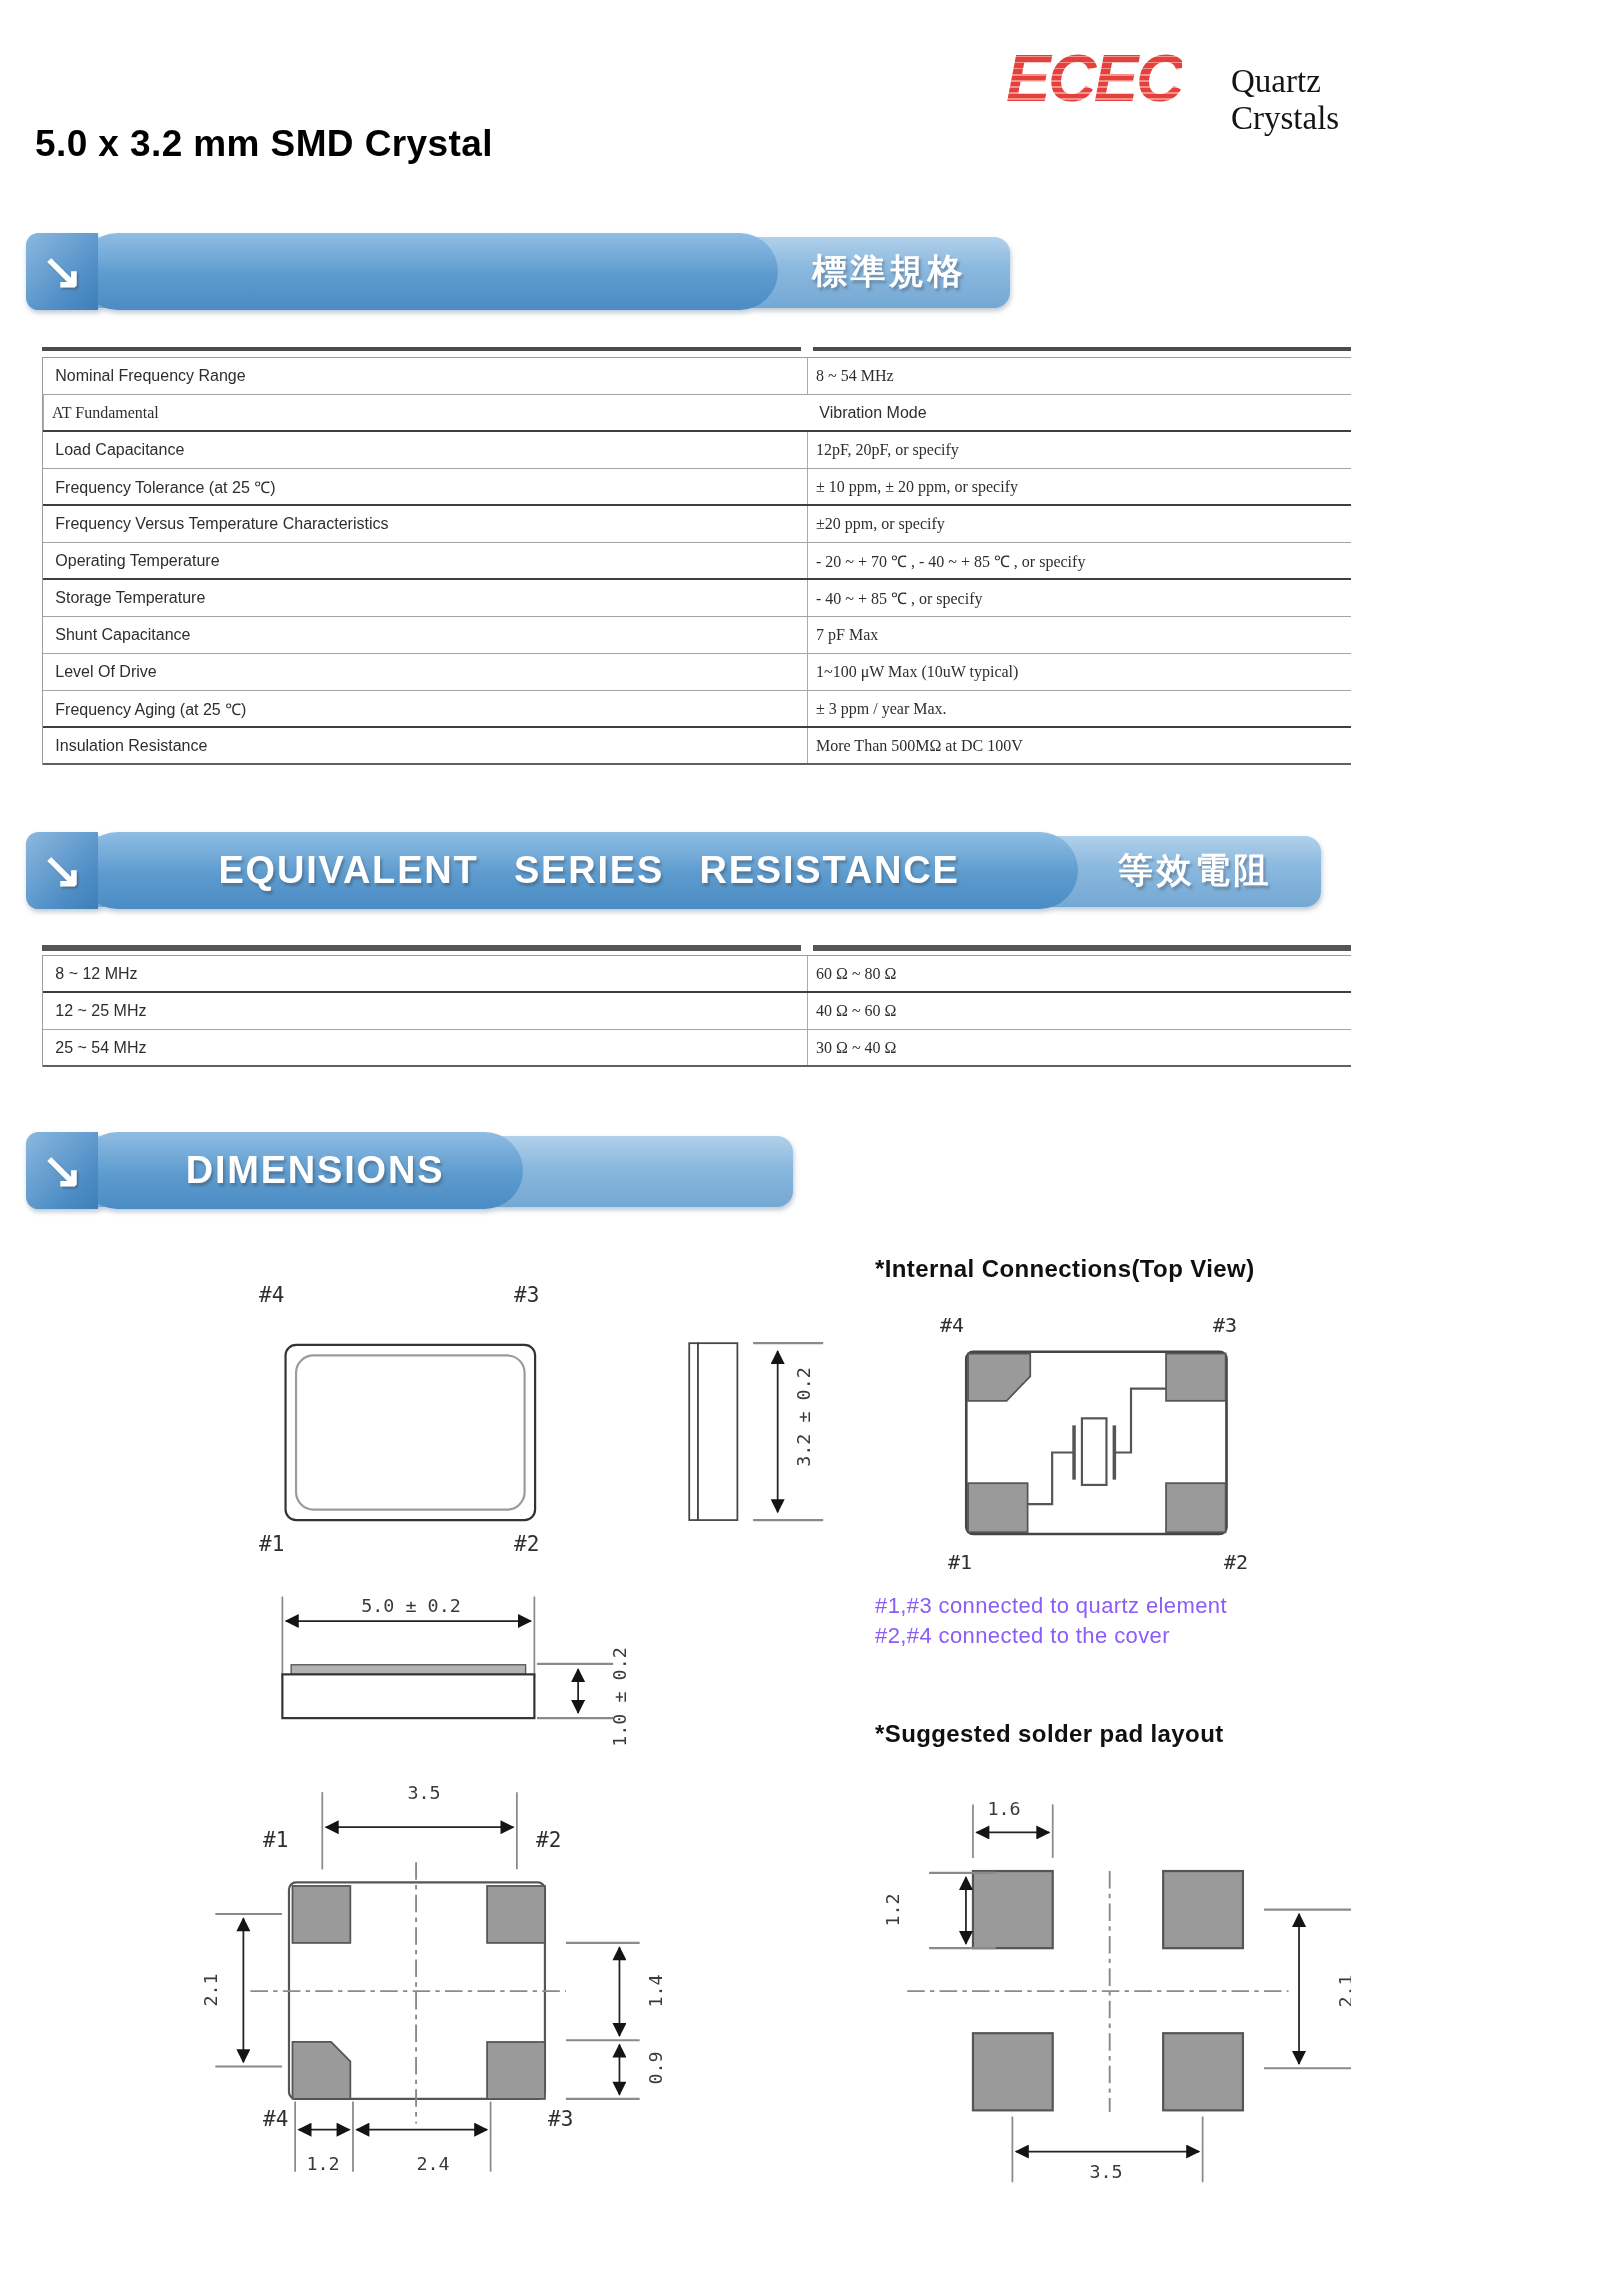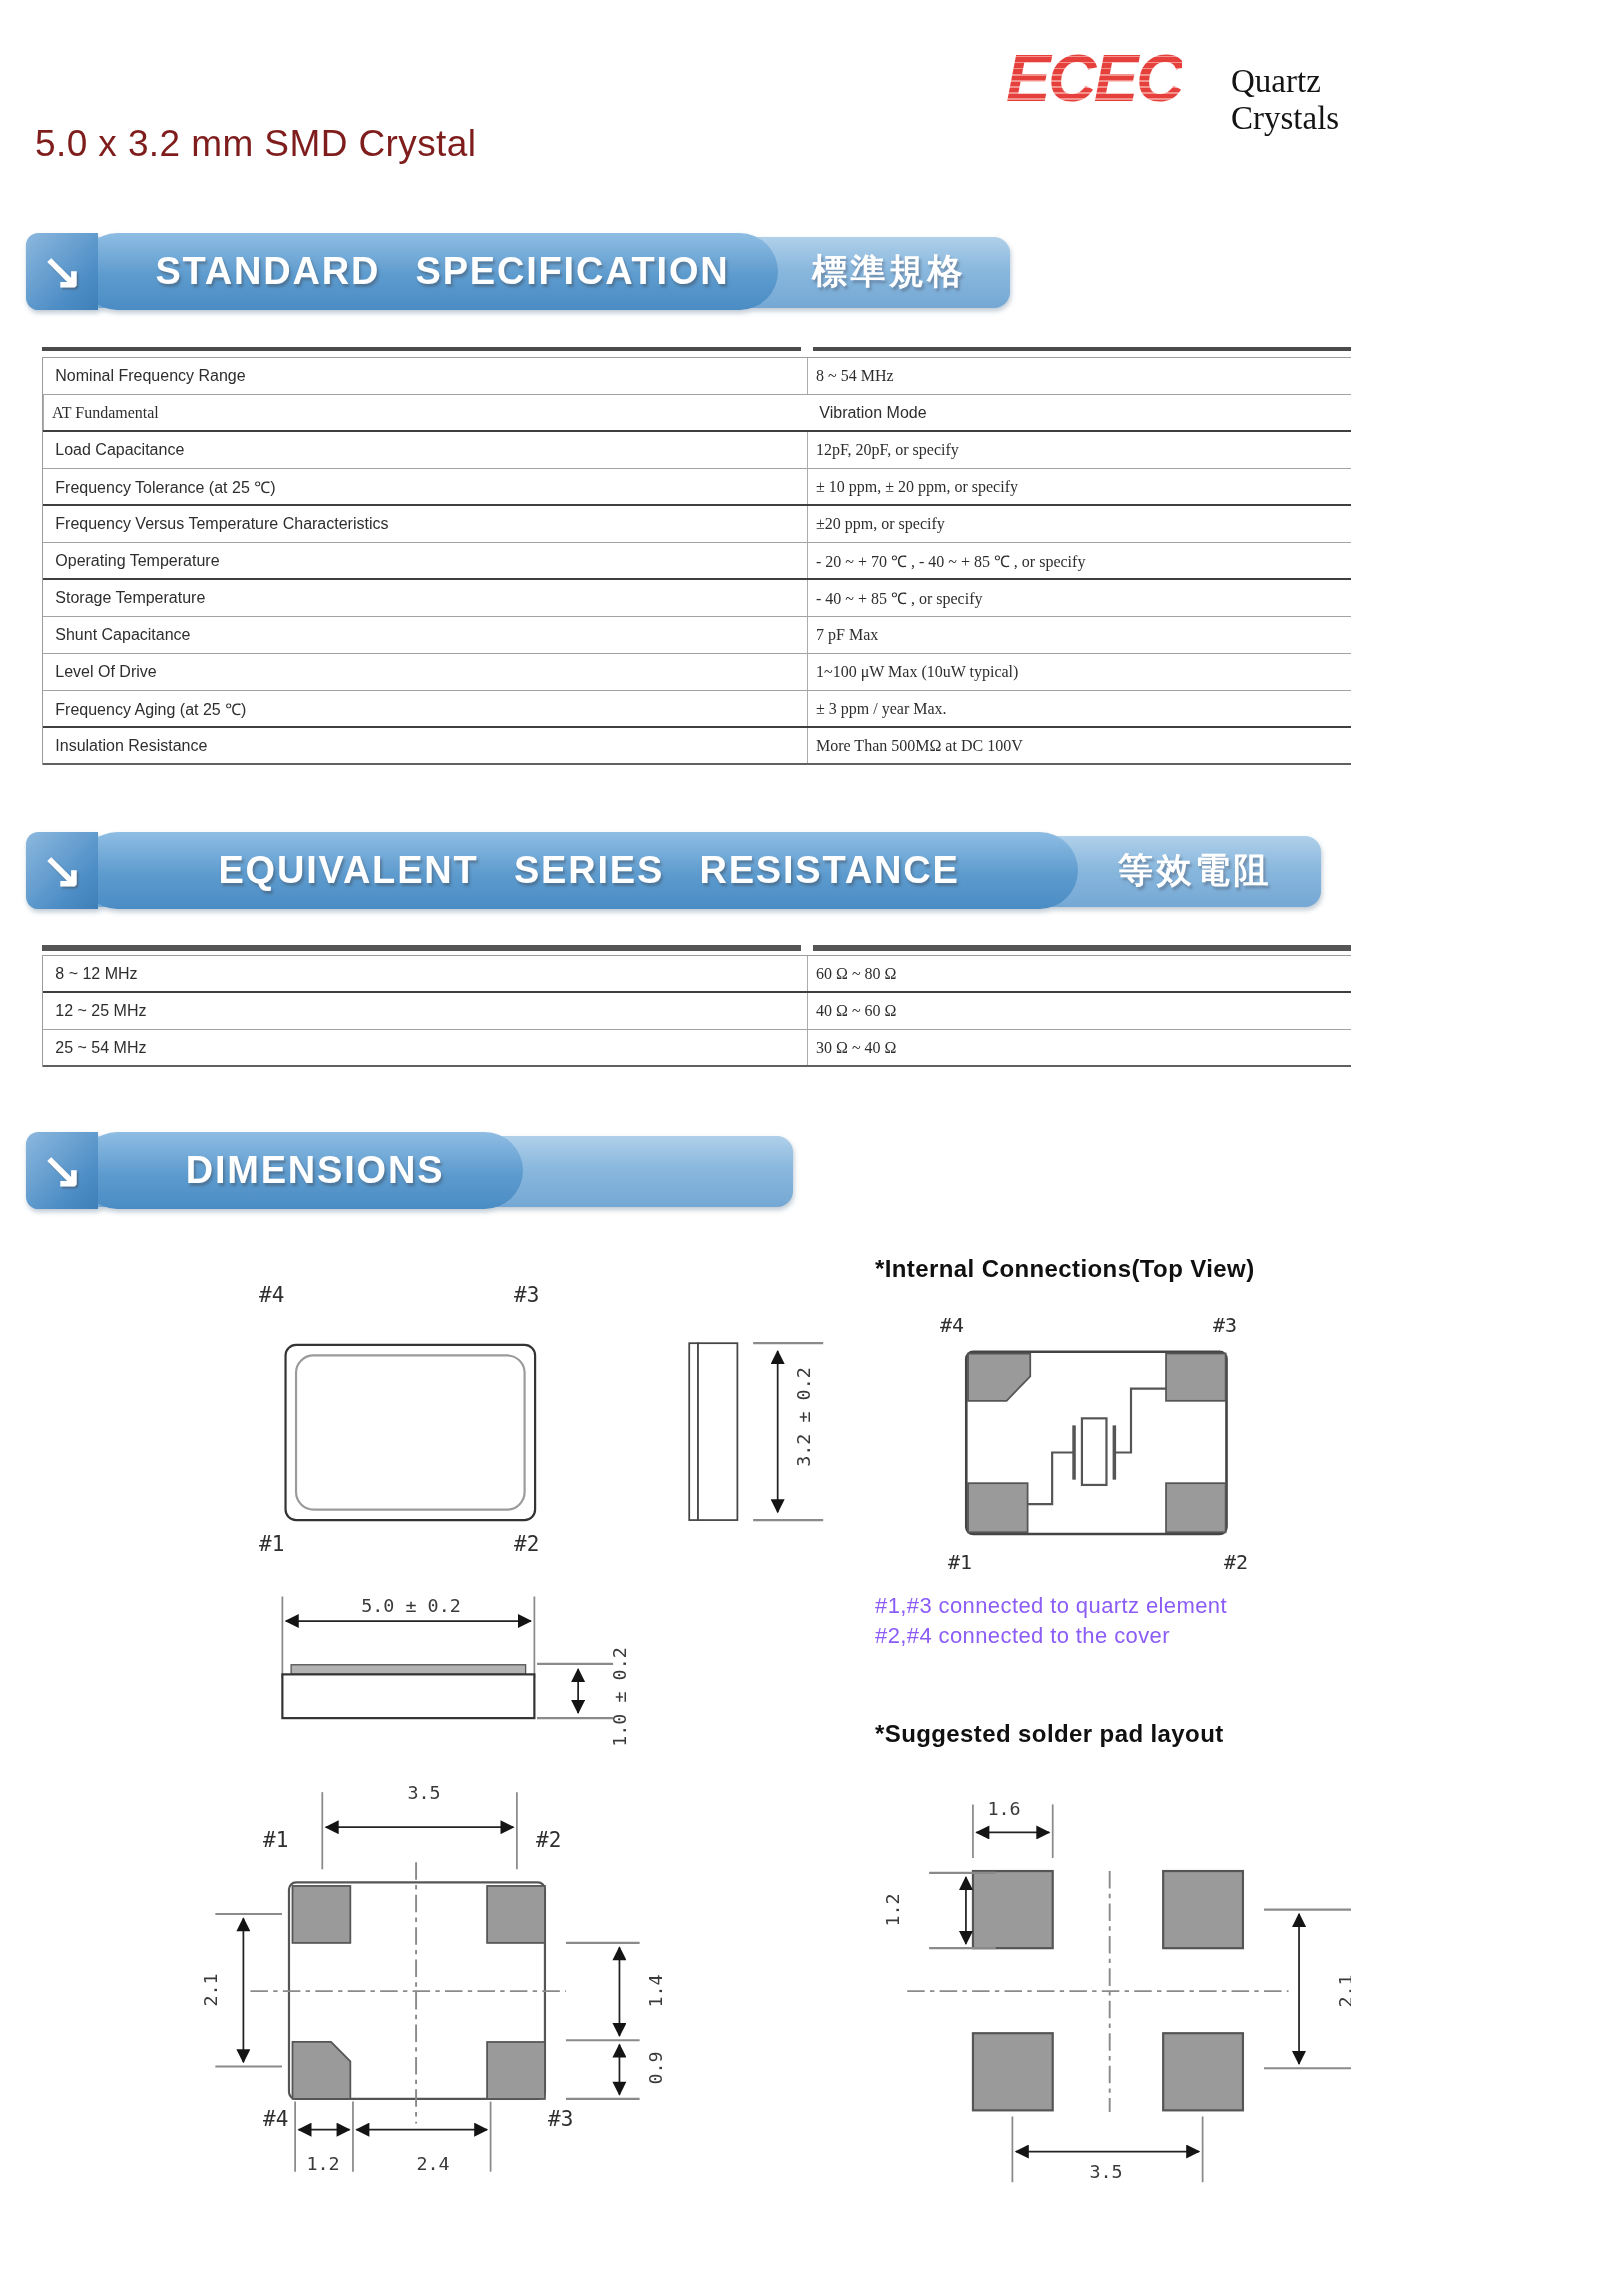--- a/index.html
+++ b/index.html
@@ -21,21 +21,21 @@
       background:repeating-linear-gradient(180deg,#e5403c 0px,#e5403c 4.4px,#f4928e 4.4px,#f4928e 6.1px);
       -webkit-background-clip:text; background-clip:text; color:transparent;
     }
   }
   .tagline {
     position:absolute; left:1231px; top:63px;
     font-family:"Liberation Serif", serif; font-size:33px; color:#141414;
   }
   .page-title {
     position:absolute; left:35px; top:123px;
-    font-size:37px; font-weight:normal; color:#7f1d1d; letter-spacing:0.4px;
+    font-size:37px; font-weight:bold; color:#000000; letter-spacing:0.4px;
   }
 
   
   .banner { position:absolute; height:77px; filter:drop-shadow(1.8px 3.5px 2.6px rgba(110,135,160,.45)); }
   .banner .tail {
     position:absolute; left:0; top:3.5px; right:0; bottom:1.8px;
     background:linear-gradient(180deg,#b0d0ea 0%, #8ab8de 45%, #74a8d4 100%);
     border-radius:16px;
   }
   .banner .pill {
@@ -108,21 +108,20 @@
   <div class="logo-txt">ECEC</div>
   <div class="tagline">Quartz Crystals</div>
   <div class="page-title">5.0 x 3.2 mm SMD Crystal</div>
 
   <div class="banner" style="left:26px; top:233px; width:984px;">
     <div class="tail"></div>
     <div class="pill" style="width:699px;"></div>
     <div class="arrowbox">
       <span>↘</span>
     </div>
-    <span class="btxt" style="left:81px; width:671px;">STANDARD SPECIFICATION</span>
     <span class="bzh" style="left:751px; right:8.8px;">標準規格</span>
   </div>
 
   <div class="rule spec" style="top:347px;">
       <i class="seg1"></i>
       <i class="seg2"></i>
     </div>
   <div class="dtable" style="top:357px;">
     <div class="row">
       <div class="cell">Nominal  Frequency Range</div>

